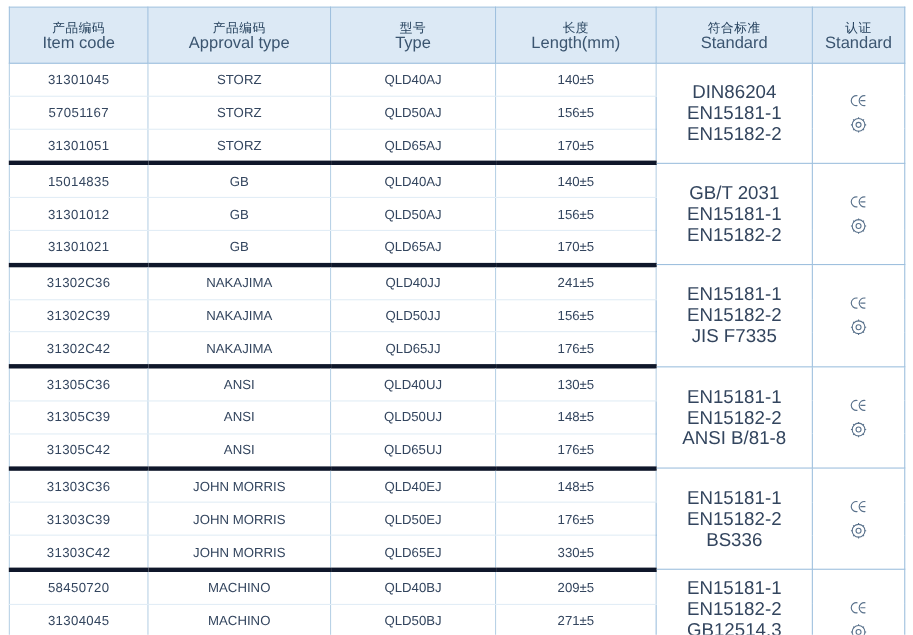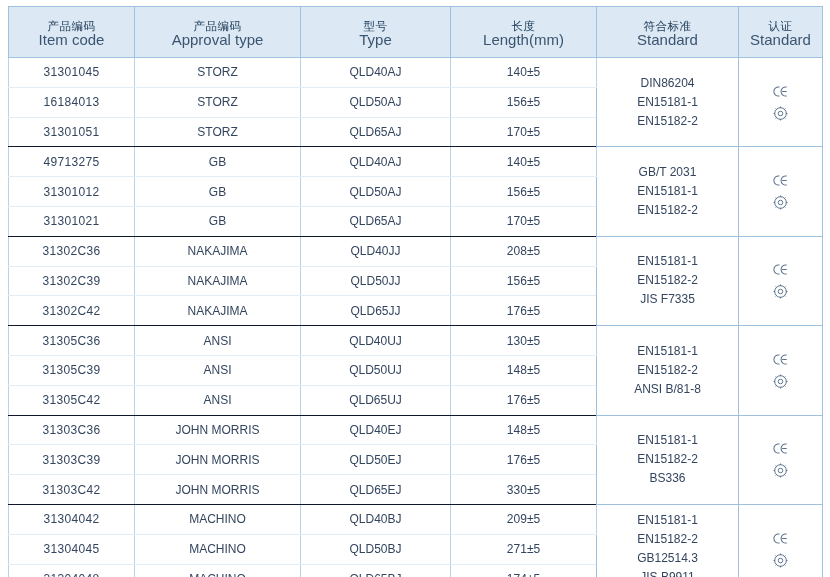--- a/index.html
+++ b/index.html
@@ -65,31 +65,31 @@
     border-right: 1px solid #b9d2e6;
     border-top: 1px solid #e2edf6;
     border-bottom: 1px solid #e2edf6;
     padding: 0 2px;
     white-space: nowrap;
   }
   tbody tr.group-start td {
     border-top: 1px solid #9fc0de;
   }
   tbody tr.group-end td {
-    border-bottom: 1px solid #0f172a;
+    border-bottom: 4px solid #0f172a;
   }
   tbody tr:last-child td {
     border-bottom: 1px solid #9fc0de;
   }
   td.std, td.appr {
     border-left: 1px solid #9fc0de;
     border-right: 1px solid #9fc0de;
     border-top: 1px solid #9fc0de;
     border-bottom: 1px solid #9fc0de;
-    font-size: 12px;
+    font-size: 17px;
     line-height: 19px;
     color: #33455e;
   }
   td.std div { white-space: nowrap; }
   .appr-wrap {
     display: flex;
     flex-direction: column;
     align-items: center;
     justify-content: center;
     gap: 5px;
@@ -171,33 +171,33 @@
                   <path d="M5.1 5.1l1.6 1.6"></path>
                   <path d="M17.3 17.3l1.6 1.6"></path>
                   <path d="M18.9 5.1l-1.6 1.6"></path>
                   <path d="M6.7 17.3l-1.6 1.6"></path>
                 </g>
               </svg>
             </div>
           </td>
         </tr>
         <tr>
-          <td class="code">16184013</td>
+          <td class="code">57051167</td>
           <td class="">STORZ</td>
           <td class="">QLD50AJ</td>
           <td class="">156±5</td>
         </tr>
         <tr class=" group-end">
           <td class="code">31301051</td>
           <td class="">STORZ</td>
           <td class="">QLD65AJ</td>
           <td class="">170±5</td>
         </tr>
         <tr class="group-start">
-          <td class="code">49713275</td>
+          <td class="code">15014835</td>
           <td class="">GB</td>
           <td class="">QLD40AJ</td>
           <td class="">140±5</td>
           <td class="std" rowspan="3">
             <div>GB/T 2031</div>
             <div>EN15181-1</div>
             <div>EN15182-2</div>
           </td>
           <td class="appr" rowspan="3">
             <div class="appr-wrap">
@@ -232,21 +232,21 @@
         <tr class=" group-end">
           <td class="code">31301021</td>
           <td class="">GB</td>
           <td class="">QLD65AJ</td>
           <td class="">170±5</td>
         </tr>
         <tr class="group-start">
           <td class="code">31302C36</td>
           <td class="">NAKAJIMA</td>
           <td class="">QLD40JJ</td>
-          <td class="">208±5</td>
+          <td class="">241±5</td>
           <td class="std" rowspan="3">
             <div>EN15181-1</div>
             <div>EN15182-2</div>
             <div>JIS F7335</div>
           </td>
           <td class="appr" rowspan="3">
             <div class="appr-wrap">
               <svg class="mark" viewBox="0 0 26 20">
                 <path d="M11.5 3.2a7 7 0 1 0 0 13.6" fill="none" stroke="#5a728c" stroke-width="1.6"></path>
                 <path d="M22.5 3.2a7 7 0 1 0 0 13.6" fill="none" stroke="#5a728c" stroke-width="1.6"></path>
@@ -367,21 +367,21 @@
           <td class="">QLD50EJ</td>
           <td class="">176±5</td>
         </tr>
         <tr class=" group-end">
           <td class="code">31303C42</td>
           <td class="">JOHN MORRIS</td>
           <td class="">QLD65EJ</td>
           <td class="">330±5</td>
         </tr>
         <tr class="group-start">
-          <td class="code">31304042</td>
+          <td class="code">58450720</td>
           <td class="">MACHINO</td>
           <td class="">QLD40BJ</td>
           <td class="">209±5</td>
           <td class="std" rowspan="3">
             <div>EN15181-1</div>
             <div>EN15182-2</div>
             <div>GB12514.3</div>
             <div>JIS B9911</div>
           </td>
           <td class="appr" rowspan="3">

